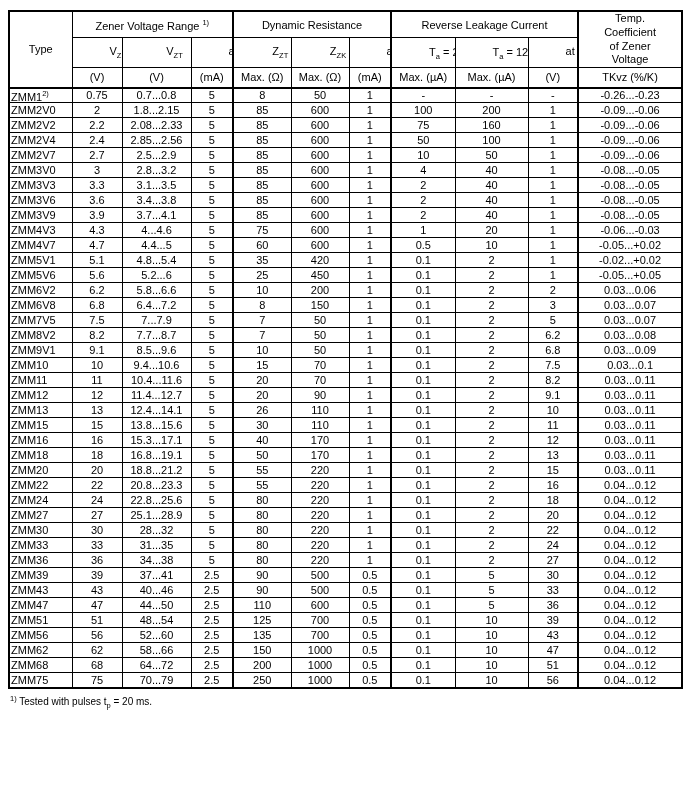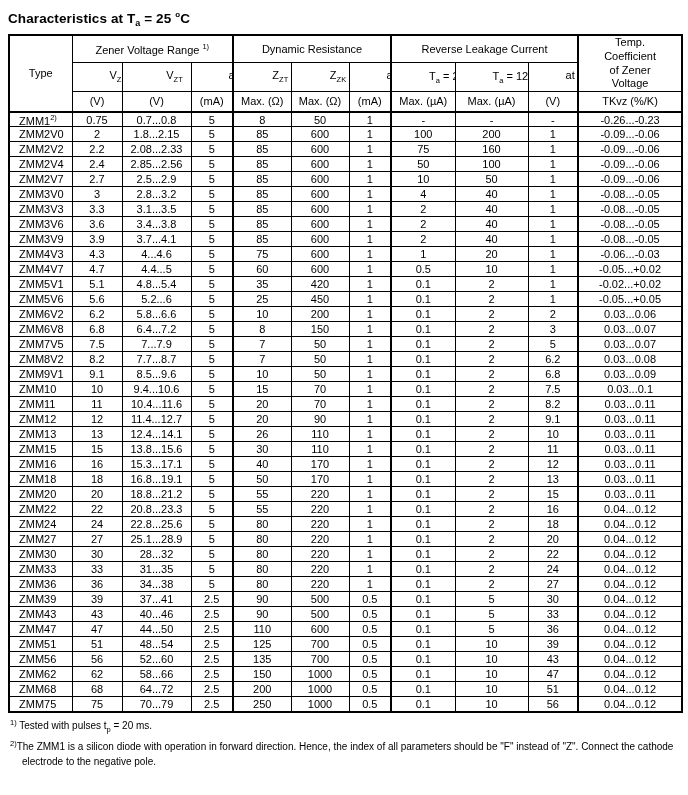--- a/index.html
+++ b/index.html
@@ -28,39 +28,38 @@
     text-align: center; vertical-align: middle;
     padding: 0 1px; overflow: hidden; white-space: nowrap;
   }
   thead tr.r1 th { height: 19px; }
   thead tr.r2 th { height: 21px; padding-left: 37px; }
   thead tr.r3 th { height: 20px; }
   thead th.tempco { white-space: normal; line-height: 1.25; padding: 0 20px; }
   thead { border-bottom: 2px solid #000; }
   .gsep { border-left: 2px solid #000; }
   tbody td { height: 15px; }
-  td.type-cell { text-align: left; padding-left: 9px; }
+  td.type-cell { text-align: left; padding-left: 1px; }
   sub { font-size: 7.5px; }
   sup { font-size: 7.5px; }
   sup.deg { font-size: 7px; vertical-align: super; }
   .footnotes { margin-top: 3px; padding-left: 2px; width: 672px; }
   .fn {
     font-size: 10px; margin: 0; line-height: 14px;
     white-space: normal;
   }
   .fn sup { font-size: 7.5px; }
   .fn sub { font-size: 7.5px; }
   .fn-hang { padding-left: 12px; text-indent: -12px; }
 </style>
 </head>
 <body>
 
 <div class="sheet">
 
-  <h1 class="title"><span>Characteristics at T</span><sub>a</sub><span> = 25 </span><sup class="deg">o</sup><span>C</span></h1>
 
   <table class="chars">
     <colgroup>
       <col style="width:63px">
         <col style="width:50px">
         <col style="width:69px">
         <col style="width:42px">
       <col style="width:58px">
         <col style="width:58px">
         <col style="width:42px">
@@ -620,16 +619,15 @@
           <td class="gsep">0.1</td>
           <td>10</td>
           <td>56</td>
           <td class="gsep">0.04...0.12</td>
         </tr>
       </tbody>
   </table>
 
   <div class="footnotes">
     <p class="fn"><sup>1)</sup><span> Tested with pulses t</span><sub>p</sub><span> = 20 ms.</span></p>
-    <p class="fn fn-hang"><sup>2)</sup><span>The ZMM1 is a silicon diode with operation in forward direction. Hence, the index of all parameters should be "F" instead of "Z". Connect the cathode electrode to the negative pole.</span></p>
   </div>
 
 </div>
 
 </body></html>

